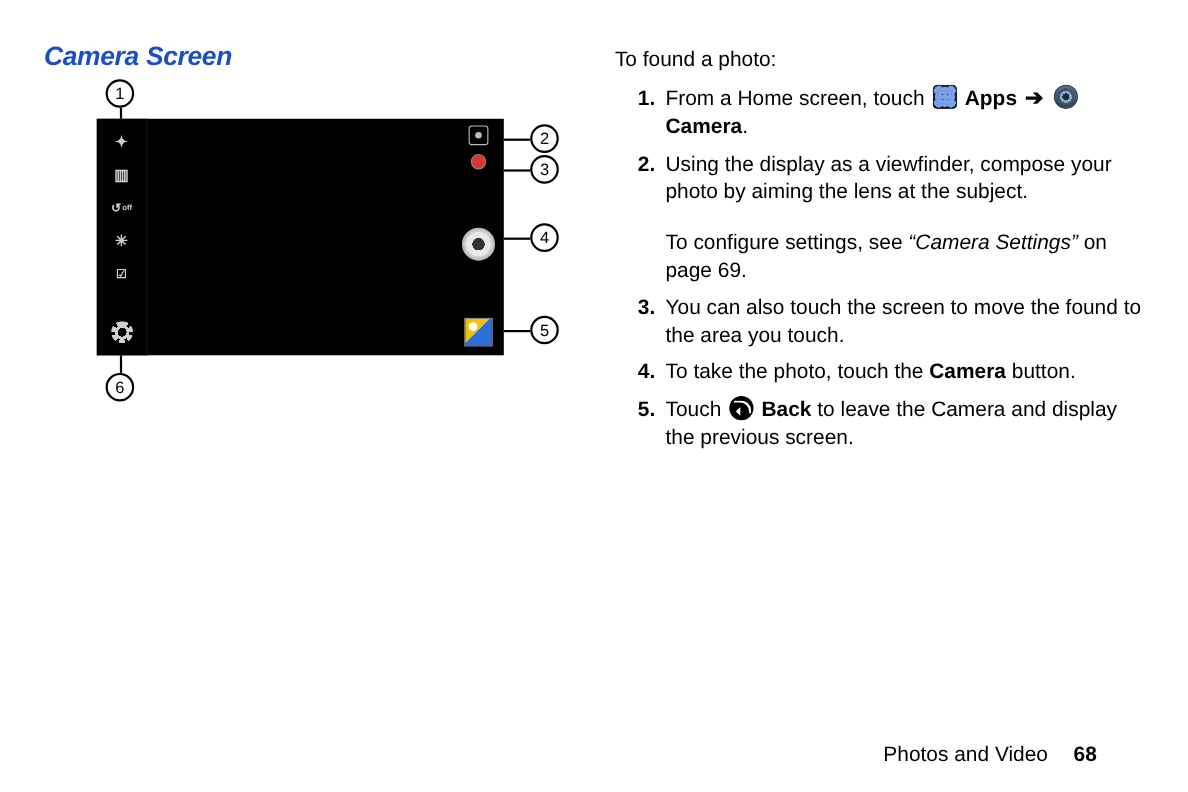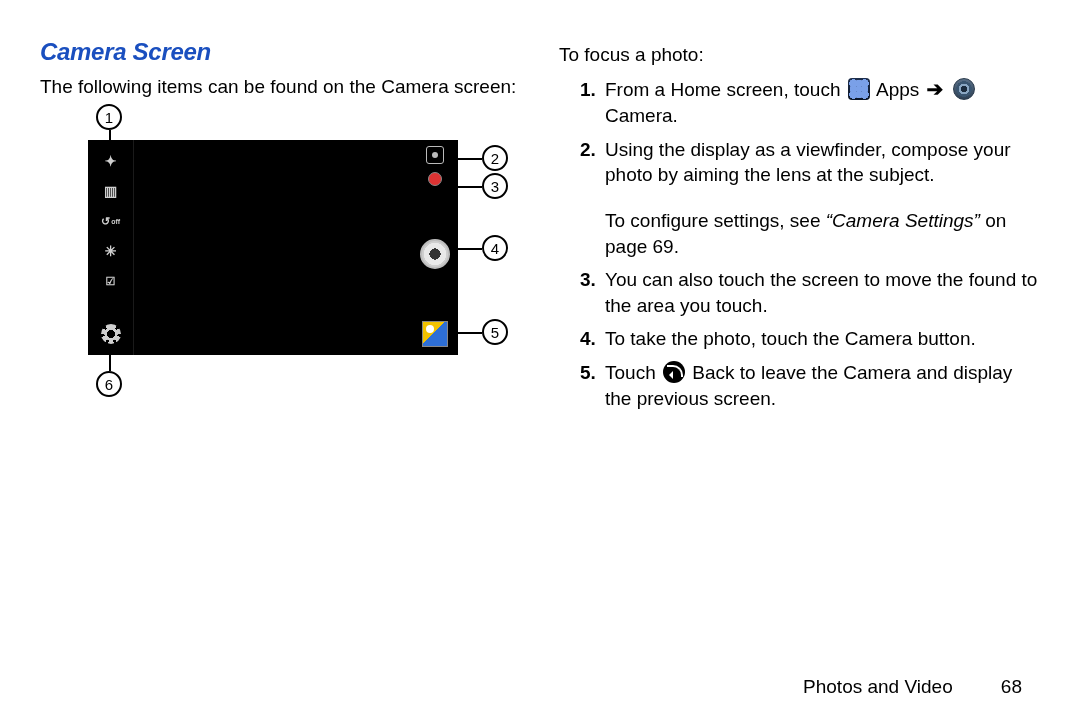--- a/index.html
+++ b/index.html
@@ -39,21 +39,21 @@
     padding: 0 0 0 28px;
   }
   ol.nums > li {
     padding-left: 4px;
     margin: 8px 0;
     line-height: 1.35;
   }
   ol.nums > li::marker {
     font-weight: 800;
   }
-  .bold { font-weight: 400; }
+  .bold { font-weight: 700; }
   .ital { font-style: italic; }
   .inline-icon {
     display: inline-block;
     vertical-align: -4px;
     margin: 0 2px;
   }
   .grid-icon {
     width: 22px; height: 22px; border-radius: 4px;
     background:
       radial-gradient(circle at 25% 25%, #7aa0e8 18%, transparent 19%),
@@ -157,30 +157,29 @@
     font-size:15px;background:#fff;font-family:Arial;
   }
   .lead { position:absolute; background:#000; }
   .lead.h { height:2px; }
   .lead.v { width:2px; }
 
   .footer {
     position:absolute; bottom:22px; right:58px;
     font-size:19px;
   }
-  .footer .pn { display:inline-block; width:46px; text-align:right; margin-left:18px; }
+  .footer .pn { display:inline-block; width:46px; text-align:left; margin-left:18px;font-weight:bold; }
 </style>
 </head>
 <body>
 
 <div class="page">
 
   <div class="col">
     <h2 class="sec">Camera Screen</h2>
-    <p class="intro">The following items can be found on the Camera screen:</p>
 
     <div class="diagram">
 
       <div class="callout" style="left:38px; top:-6px;">1</div>
       <div class="lead v" style="left:51px; top:20px; height:10px;"></div>
 
       <div class="screen">
         <div class="left-strip">
           <div class="ls-icon">✦</div>
           <div class="ls-icon">▥</div>
@@ -213,21 +212,21 @@
 
       <div class="lead h" style="left:400px; top:222px; width:24px;"></div>
       <div class="callout" style="left:424px; top:209px;">5</div>
 
       <div class="lead v" style="left:51px; top:245px; height:16px;"></div>
       <div class="callout" style="left:38px; top:261px;">6</div>
     </div>
   </div>
 
   <div class="col">
-    <p class="intro">To focus a photo:</p>
+    <p class="intro">To found a photo:</p>
     <ol class="nums">
       <li>
         <span>From a Home screen, touch </span>
         <span class="inline-icon grid-icon"></span>
         <span class="bold">Apps</span>
         <span class="arrow-icon">➔</span>
         <span class="inline-icon camera-icon"></span>
         <span class="bold">Camera</span><span>.</span>
       </li>
       <li>

